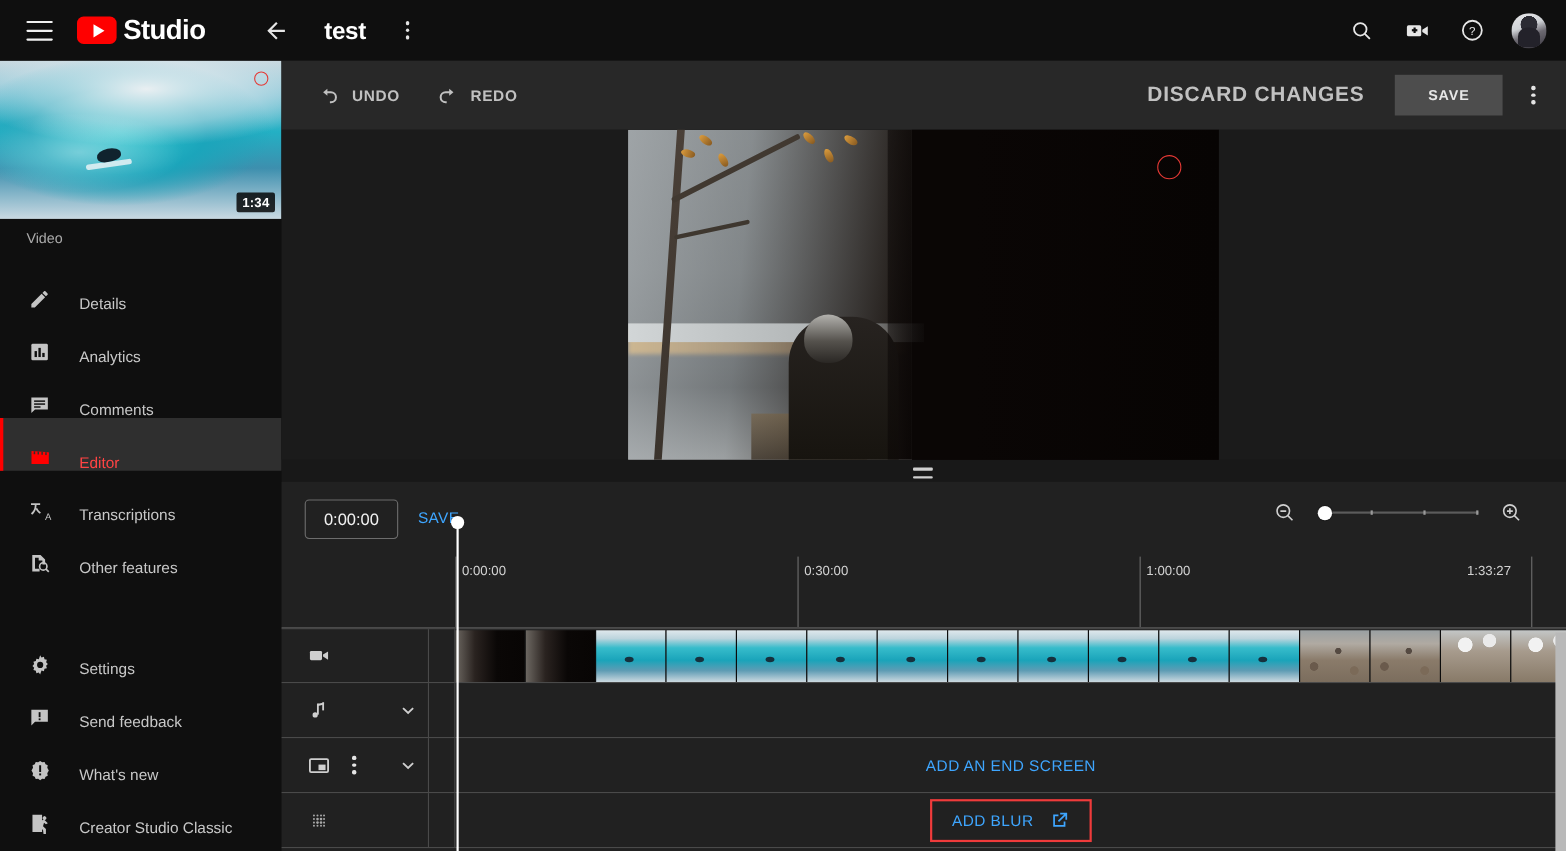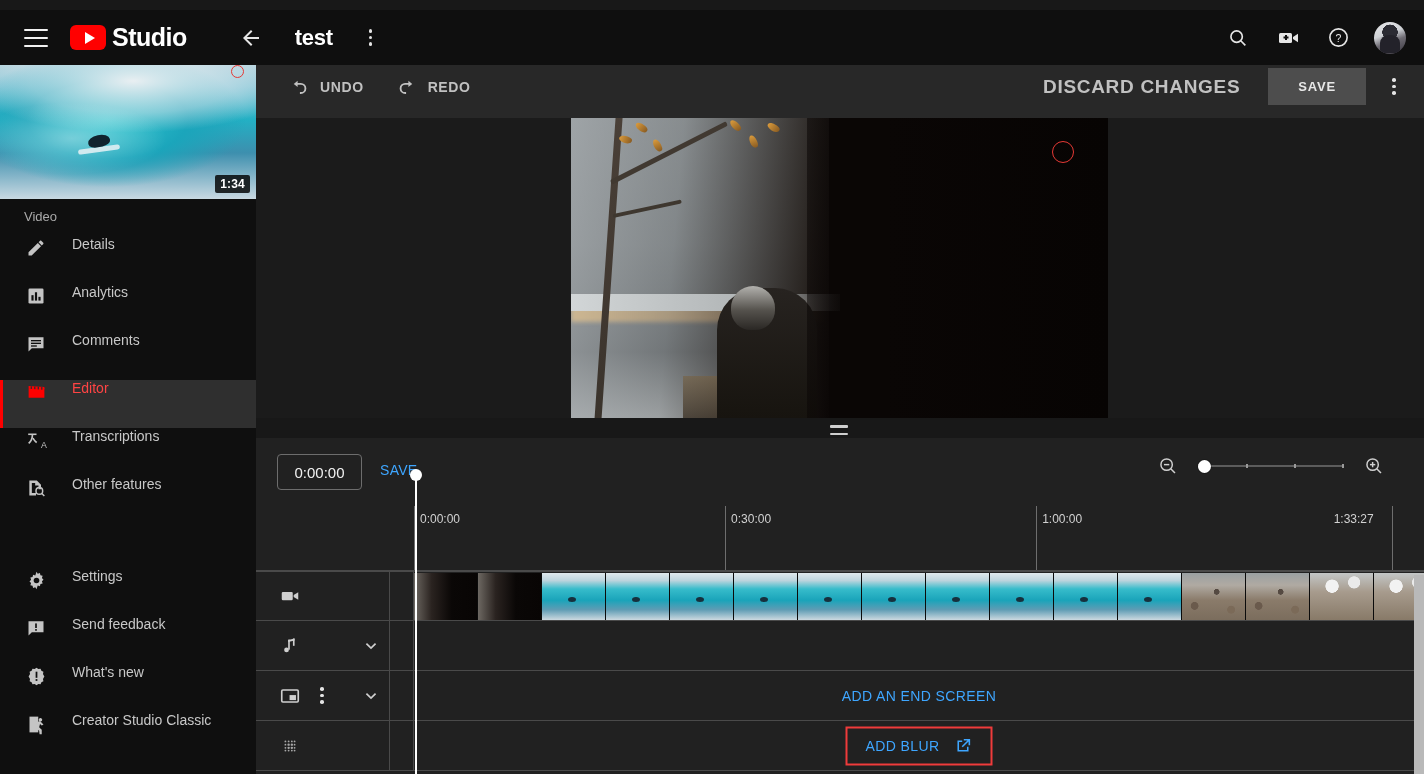--- a/index.html
+++ b/index.html
@@ -7,21 +7,21 @@
     width: 1424px; height: 774px;
     background: #181818;
     font-family: "Liberation Sans", sans-serif;
     color: #fff;
     overflow: hidden;
   }
   .app { position: relative; width: 1424px; height: 774px; }
 
   
   .topbar {
-    position: absolute; left: 0; top: 10px; width: 1424px; height: 55px;
+    position: absolute; left: 0; top: 0; width: 1424px; height: 55px;
     background: #0f0f0f;
     display: flex; align-items: center;
     z-index: 40;
   }
   .hamburger {
     width: 24px; height: 18px; margin-left: 24px;
     display: flex; flex-direction: column; justify-content: space-between;
     cursor: pointer;
   }
   .hamburger span { display:block; height: 2px; background: #f1f1f1; border-radius: 1px; }
@@ -100,21 +100,21 @@
   }
   .thumb-circle {
     position:absolute; right:12px; top:10px; width:13px; height:13px;
     border: 1.6px solid #e53935; border-radius:50%;
   }
 
   .section-label {
     font-size: 13px; color: #aaa; padding: 10px 0 12px 24px; font-weight: 500;
   }
   .nav-item {
-    display: flex; align-items: flex-start; height: 48px; padding-left: 24px;
+    display: flex; align-items: flex-end; height: 48px; padding-left: 24px;
     cursor: pointer; color: #c8c8c8; font-size: 14px; position: relative;
   }
   .nav-item .nav-ico { width: 24px; height: 24px; display:flex; align-items:center; justify-content:center; margin-right: 24px; }
   .nav-item.active { background: #2f2f2f; color: #ff4444; }
   .nav-item.active::before {
     content:""; position:absolute; left:0; top:0; width:3px; height:100%; background:#f00;
   }
   .nav-gap { height: 44px; }
 
   

